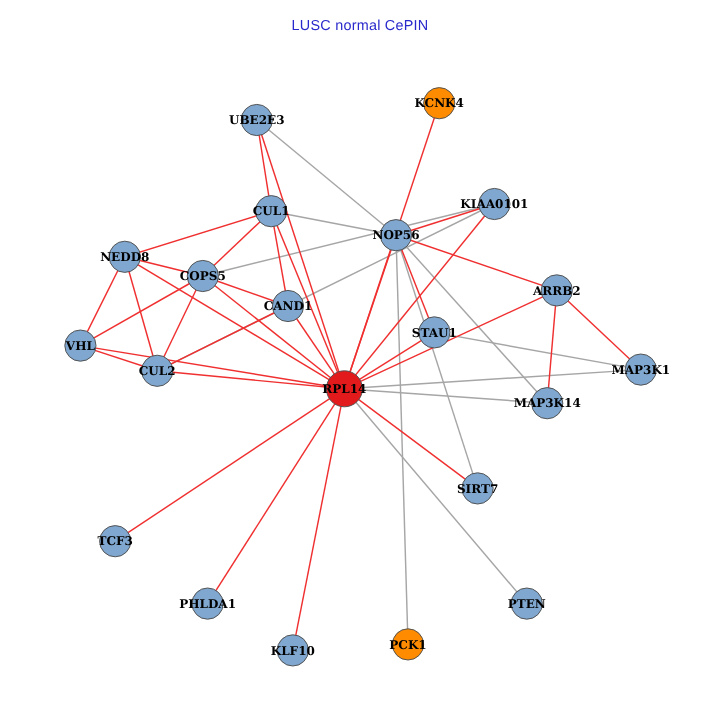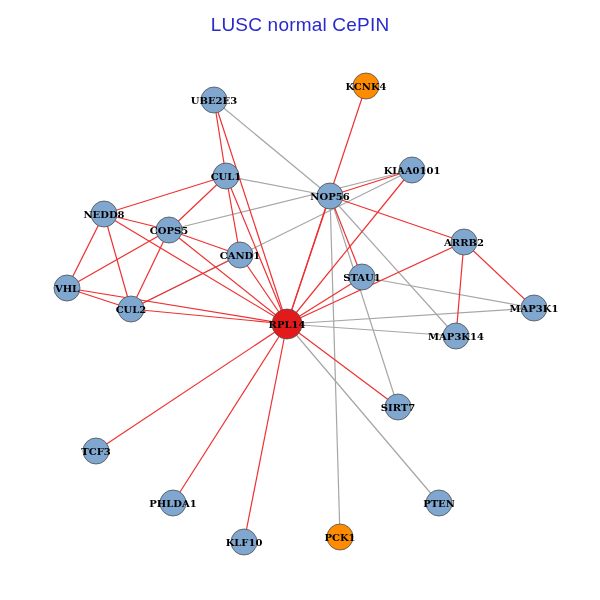--- a/index.html
+++ b/index.html
@@ -14,21 +14,21 @@
     height: 600px;
     background: #ffffff;
     overflow: hidden;
   }
   .chart-title {
     position: absolute;
     top: 14px;
     left: 0;
     width: 100%;
     text-align: center;
-    font-size: 19px;
+    font-size: 12px;
     font-family: "Liberation Sans", sans-serif;
     letter-spacing: 0.2px;
   }
   svg.network {
     position: absolute;
     top: 0;
     left: 0;
   }
   .node-label {
     font-family: "DejaVu Serif", serif;

